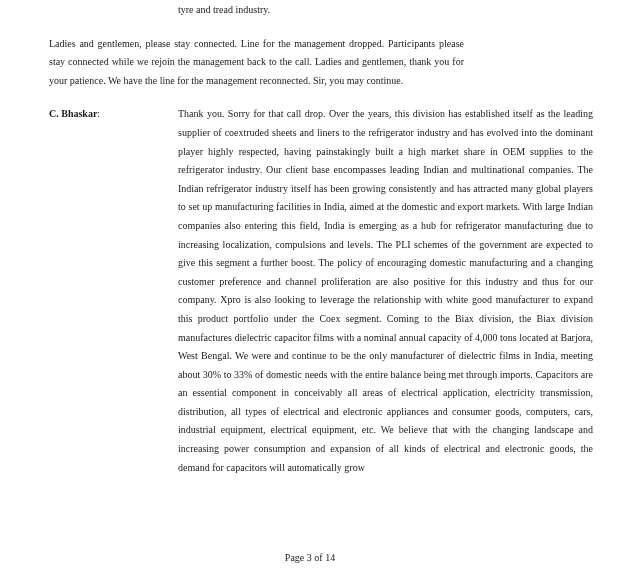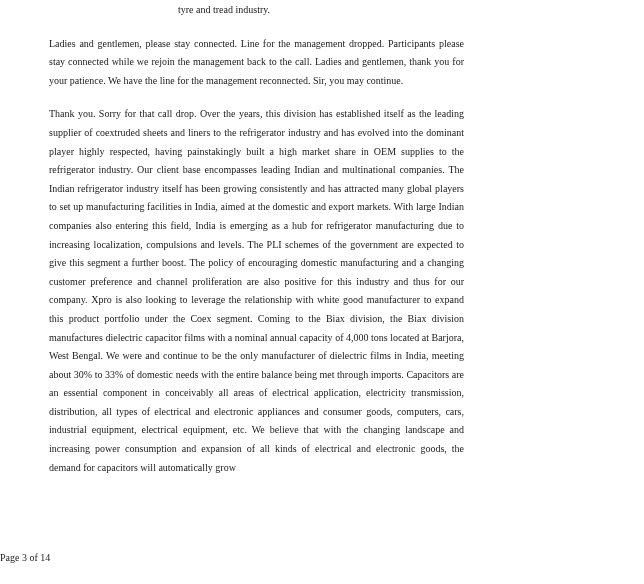--- a/index.html
+++ b/index.html
@@ -44,37 +44,39 @@
     width: 415px;
     font-size: 10px;
     line-height: 18.6px;
     text-align: justify;
   }
   .footer {
     position: absolute;
     top: 551px;
     left: 0;
     width: 620px;
+    text-align: center;
     font-size: 10px;
     line-height: 14px;
   }
 </style>
 </head>
 <body>
 
 <div class="page">
 
   <div class="entry">
     <div class="speaker-col"></div>
     <div class="text-col">tyre and tread industry.</div>
   </div>
 
   <div class="entry">
     <div class="text-col">Ladies and gentlemen, please stay connected. Line for the management dropped. Participants please stay connected while we rejoin the management back to the call. Ladies and gentlemen, thank you for your patience. We have the line for the management reconnected. Sir, you may continue.</div>
   </div>
 
   <div class="entry">
+    <div class="speaker-col"><span>C. Bhaskar</span><span class="colon">:</span></div>
     <div class="text-col">Thank you. Sorry for that call drop. Over the years, this division has established itself as the leading supplier of coextruded sheets and liners to the refrigerator industry and has evolved into the dominant player highly respected, having painstakingly built a high market share in OEM supplies to the refrigerator industry. Our client base encompasses leading Indian and multinational companies. The Indian refrigerator industry itself has been growing consistently and has attracted many global players to set up manufacturing facilities in India, aimed at the domestic and export markets. With large Indian companies also entering this field, India is emerging as a hub for refrigerator manufacturing due to increasing localization, compulsions and levels. The PLI schemes of the government are expected to give this segment a further boost. The policy of encouraging domestic manufacturing and a changing customer preference and channel proliferation are also positive for this industry and thus for our company. Xpro is also looking to leverage the relationship with white good manufacturer to expand this product portfolio under the Coex segment. Coming to the Biax division, the Biax division manufactures dielectric capacitor films with a nominal annual capacity of 4,000 tons located at Barjora, West Bengal. We were and continue to be the only manufacturer of dielectric films in India, meeting about 30% to 33% of domestic needs with the entire balance being met through imports. Capacitors are an essential component in conceivably all areas of electrical application, electricity transmission, distribution, all types of electrical and electronic appliances and consumer goods, computers, cars, industrial equipment, electrical equipment, etc. We believe that with the changing landscape and increasing power consumption and expansion of all kinds of electrical and electronic goods, the demand for capacitors will automatically grow</div>
   </div>
 
   <div class="footer">Page 3 of 14</div>
 
 </div>
 
 </body></html>

